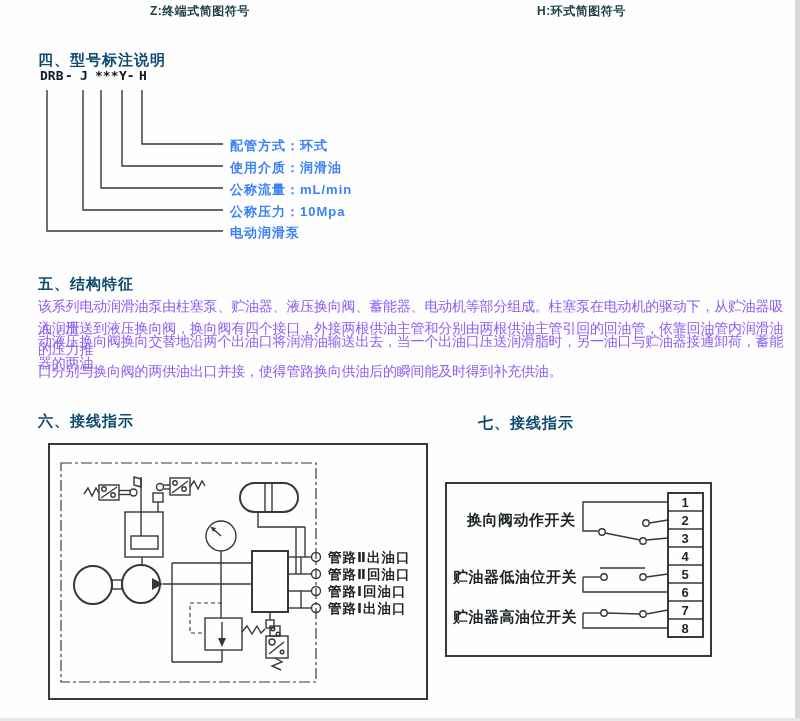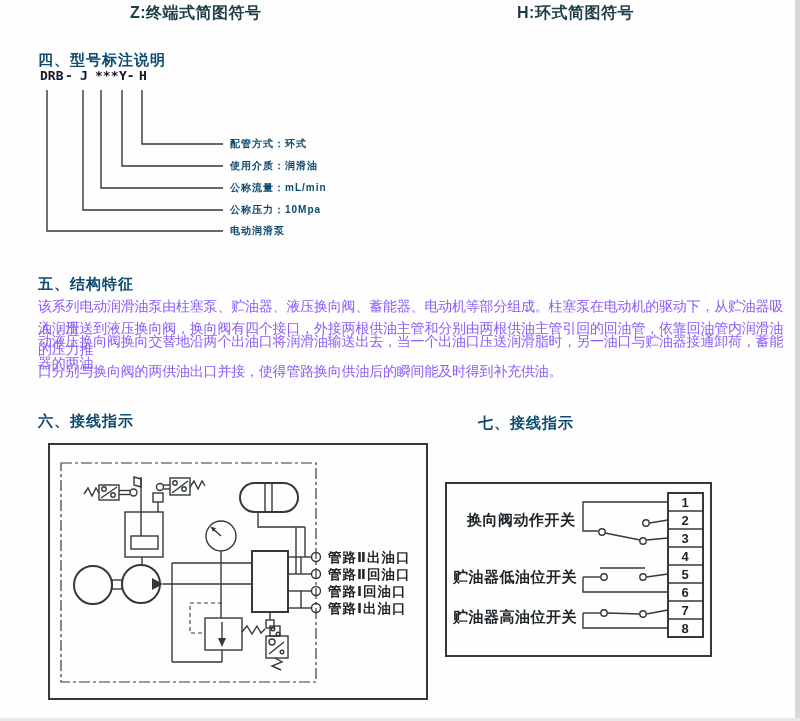--- a/index.html
+++ b/index.html
@@ -1,24 +1,24 @@
 <!DOCTYPE html>
 <html><head>
 <meta charset="utf-8">
 <style>
   html,body{margin:0;padding:0;background:#fff;}
   #page{position:relative;width:800px;height:721px;background:#fefefe;overflow:hidden;
         font-family:"Liberation Sans","DejaVu Sans",sans-serif;color:#2c4a54;}
   .edge-right{position:absolute;right:0;top:0;width:5px;height:721px;background:#d9d9d9;}
   .edge-bottom{position:absolute;left:0;bottom:0;width:800px;height:3px;background:#e9e9e9;}
-  .toplabel{position:absolute;font-size:16px;font-weight:bold;color:#1d3d47;letter-spacing:.5px;}
+  .toplabel{position:absolute;font-size:12px;font-weight:bold;color:#1d3d47;letter-spacing:.5px;margin-left:20px;}
   .heading{position:absolute;font-size:15px;font-weight:bold;color:#0c4a6e;letter-spacing:1px;}
   .codepart{position:absolute;top:68px;font-family:"DejaVu Sans Mono","Liberation Mono",monospace;
             font-size:13px;font-weight:bold;color:#0f172a;}
-  .callout{position:absolute;left:230px;font-size:10px;font-weight:bold;color:#0c4a6e;letter-spacing:1px;}
+  .callout{position:absolute;left:230px;font-size:13px;font-weight:bold;color:#3b82f6;letter-spacing:1px;}
   .para{position:absolute;left:38px;width:756px;font-size:14px;line-height:21.5px;
         letter-spacing:-0.2px;color:#8b5cf6;}
   svg{position:absolute;overflow:visible;}
   .ln{stroke:#33393c;stroke-width:1.4;fill:none;}
   .ln2{stroke:#33393c;stroke-width:2;fill:none;}
   .dashdot{stroke:#33393c;stroke-width:1.2;fill:none;stroke-dasharray:11 3 3 3;}
   .dashed{stroke:#33393c;stroke-width:1.1;fill:none;stroke-dasharray:4 3;}
   .blk{fill:#33393c;stroke:none;}
   .dtext{font-family:"Liberation Sans","DejaVu Sans",sans-serif;font-weight:bold;fill:#1d2326;}
 </style>

